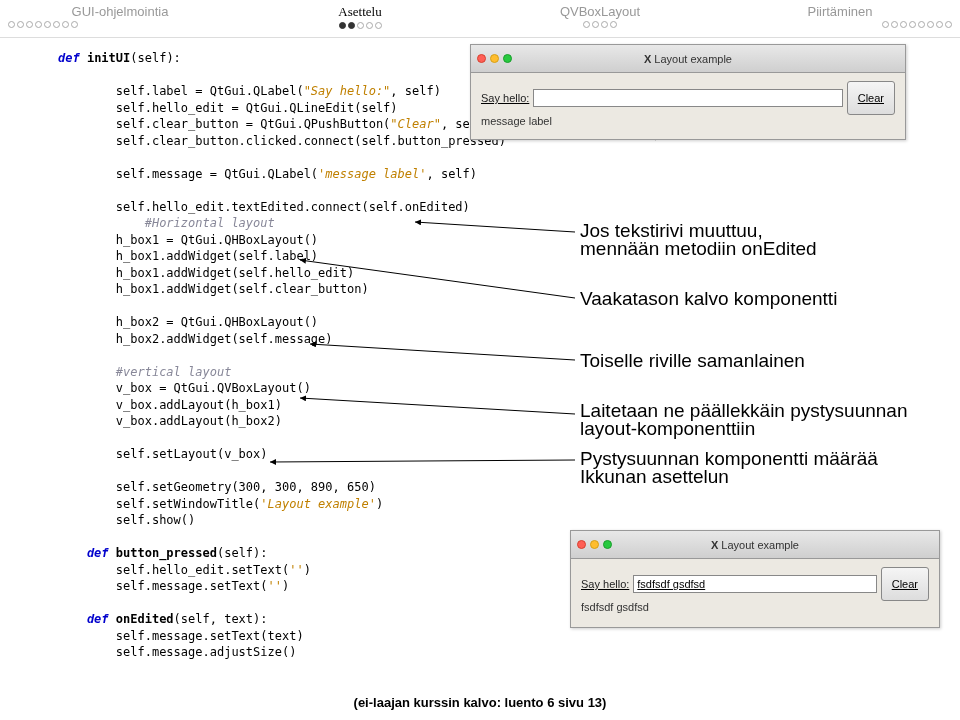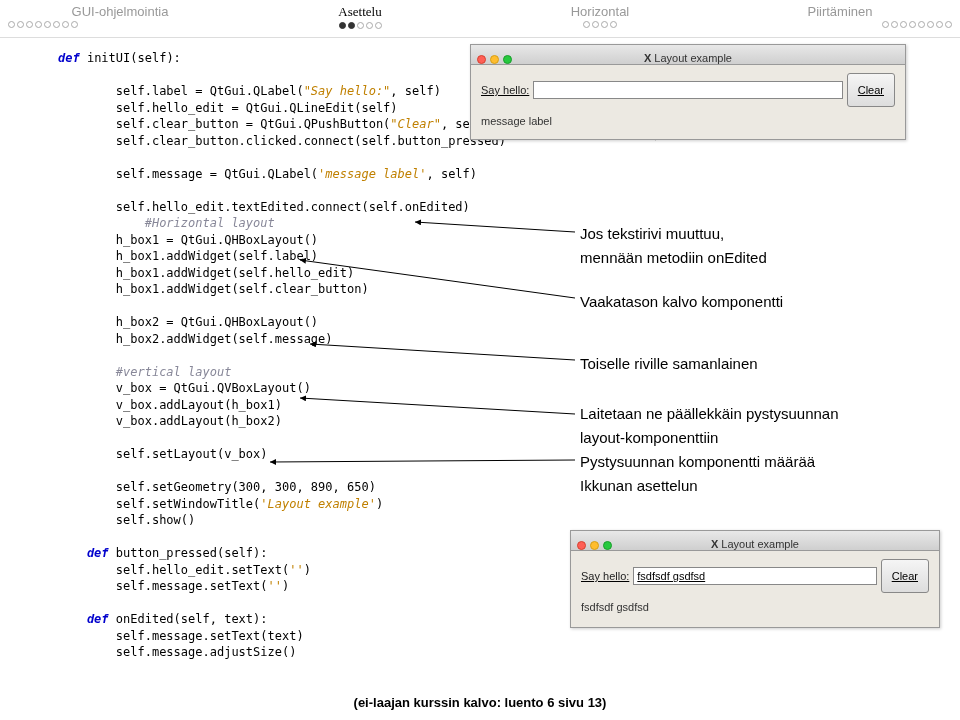--- a/index.html
+++ b/index.html
@@ -46,52 +46,52 @@
     padding: 12px 0 0 58px;
   }
   .code {
     font-family: "DejaVu Sans Mono", Menlo, Consolas, monospace;
     font-size: 12px;
     line-height: 16.5px;
     white-space: pre;
     color: #000;
   }
   .kw { color: #0000cc; font-weight: bold; font-style: italic; }
-  .fn { color: #000; font-weight: normal; }
+  .fn { color: #000; font-weight: bold; }
   .str { color: #c08000; font-style: italic; }
   .str2 { color: #c08000; font-style: italic; }
   .cmt { color: #889; font-style: italic; }
 
   
   .anno {
     position: absolute;
-    font-size: 15px;
-    line-height: 24px;
+    font-size: 19px;
+    line-height: 18px;
     color: #000;
   }
   
   svg.overlay {
     position: absolute;
     left: 0; top: 0;
     pointer-events: none;
   }
   
   .win {
     position: absolute;
     background: #ece9e2;
     border: 1px solid #999;
     font-size: 11px;
     box-shadow: 1px 1px 3px rgba(0,0,0,0.2);
   }
   .win .titlebar {
-    height: 20px;
+    height: 28px;
     background: linear-gradient(#e8e8e8,#cfcfcf);
     border-bottom: 1px solid #999;
     display: flex;
-    align-items: flex-end;
+    align-items: center;
     position: relative;
   }
   .win .traffic {
     display: flex; gap: 4px; margin-left: 6px;
   }
   .win .traffic span {
     width: 9px; height: 9px; border-radius: 50%; display: inline-block;
   }
   .t-red { background:#ff5f56; border:1px solid #d64231;}
   .t-yel { background:#ffbd2e; border:1px solid #d6a017;}
@@ -106,21 +106,21 @@
   .win label { font-size:11px; color:#222; }
   .win input[type=text] {
     flex:1; height:18px; border:1px solid #888;
     background:#fff; font-size:11px; padding:0 3px;
   }
   .win button {
     font-size:11px; padding:10px 10px;
     background:linear-gradient(#f5f5f5,#ddd);
     border:1px solid #888; border-radius:3px;
   }
-  .win .msg { margin-top:8px; font-size:11px; color:#333; }
+  .win .msg { font-size:11px; color:#333; }
   .circle-mark {
     position:absolute;
     border:2px solid #a040c0;
     border-radius:50%;
     pointer-events:none;
   }
   .footer {
     position:absolute;
     bottom: 10px;
     left:0; right:0;
@@ -150,21 +150,21 @@
     <span>Asettelu</span>
     <div class="header-dots">
       <span class="dot filled"></span>
         <span class="dot filled"></span>
         <span class="dot"></span>
         <span class="dot"></span>
         <span class="dot"></span>
     </div>
   </div>
   <div class="header-section">
-    <span>Horizontal</span>
+    <span>QVBoxLayout</span>
     <div class="header-dots">
       <span class="dot"></span>
         <span class="dot"></span>
         <span class="dot"></span>
         <span class="dot"></span>
     </div>
   </div>
   <div class="header-section">
     <span>Piirtäminen</span>
     <div class="header-dots">

